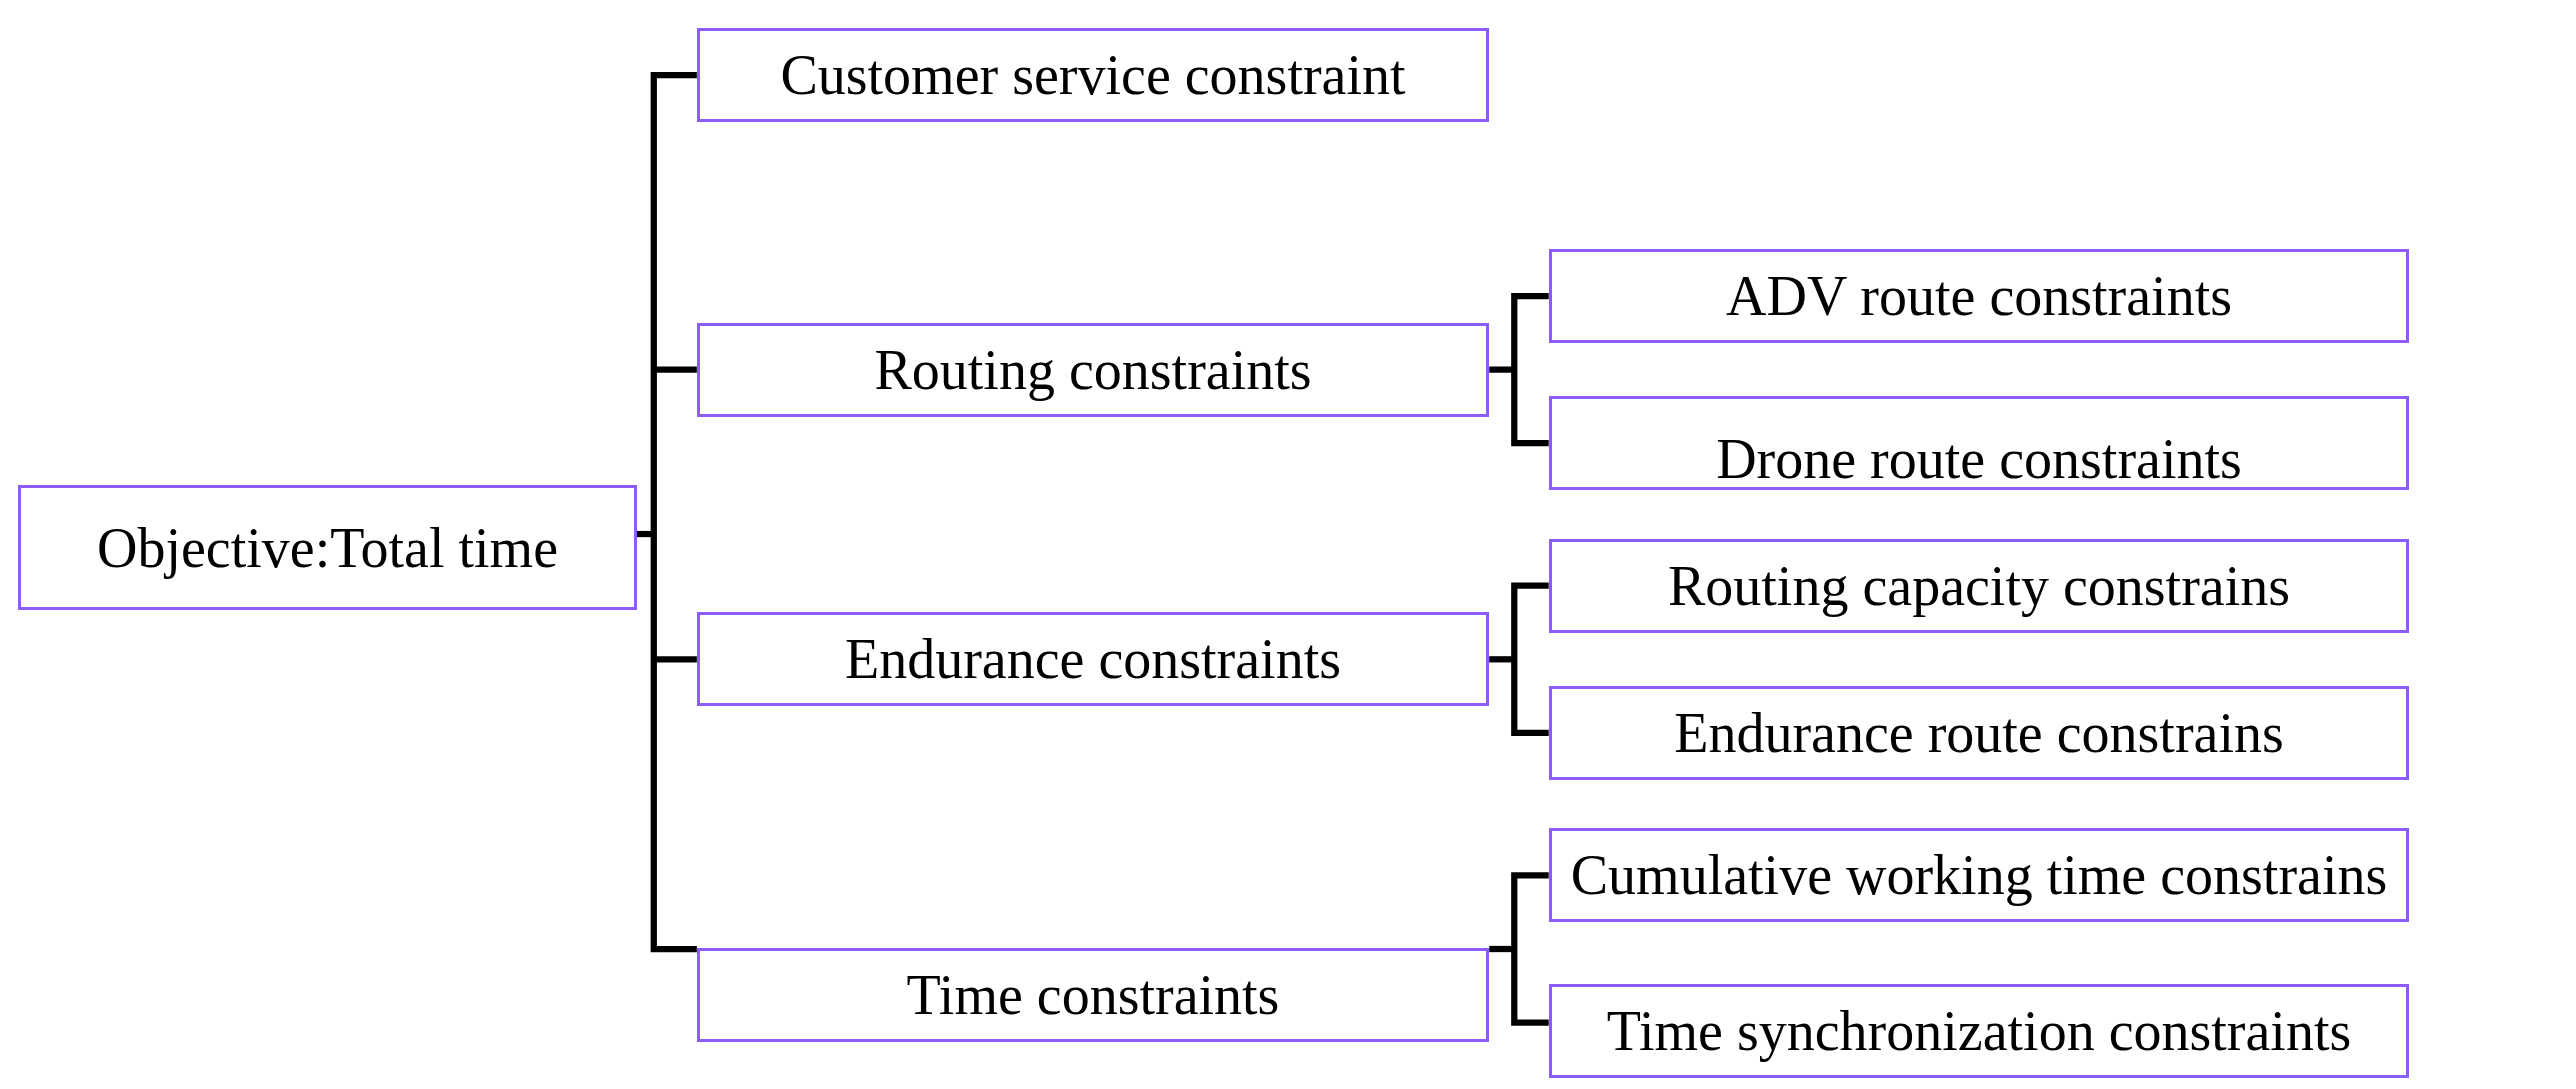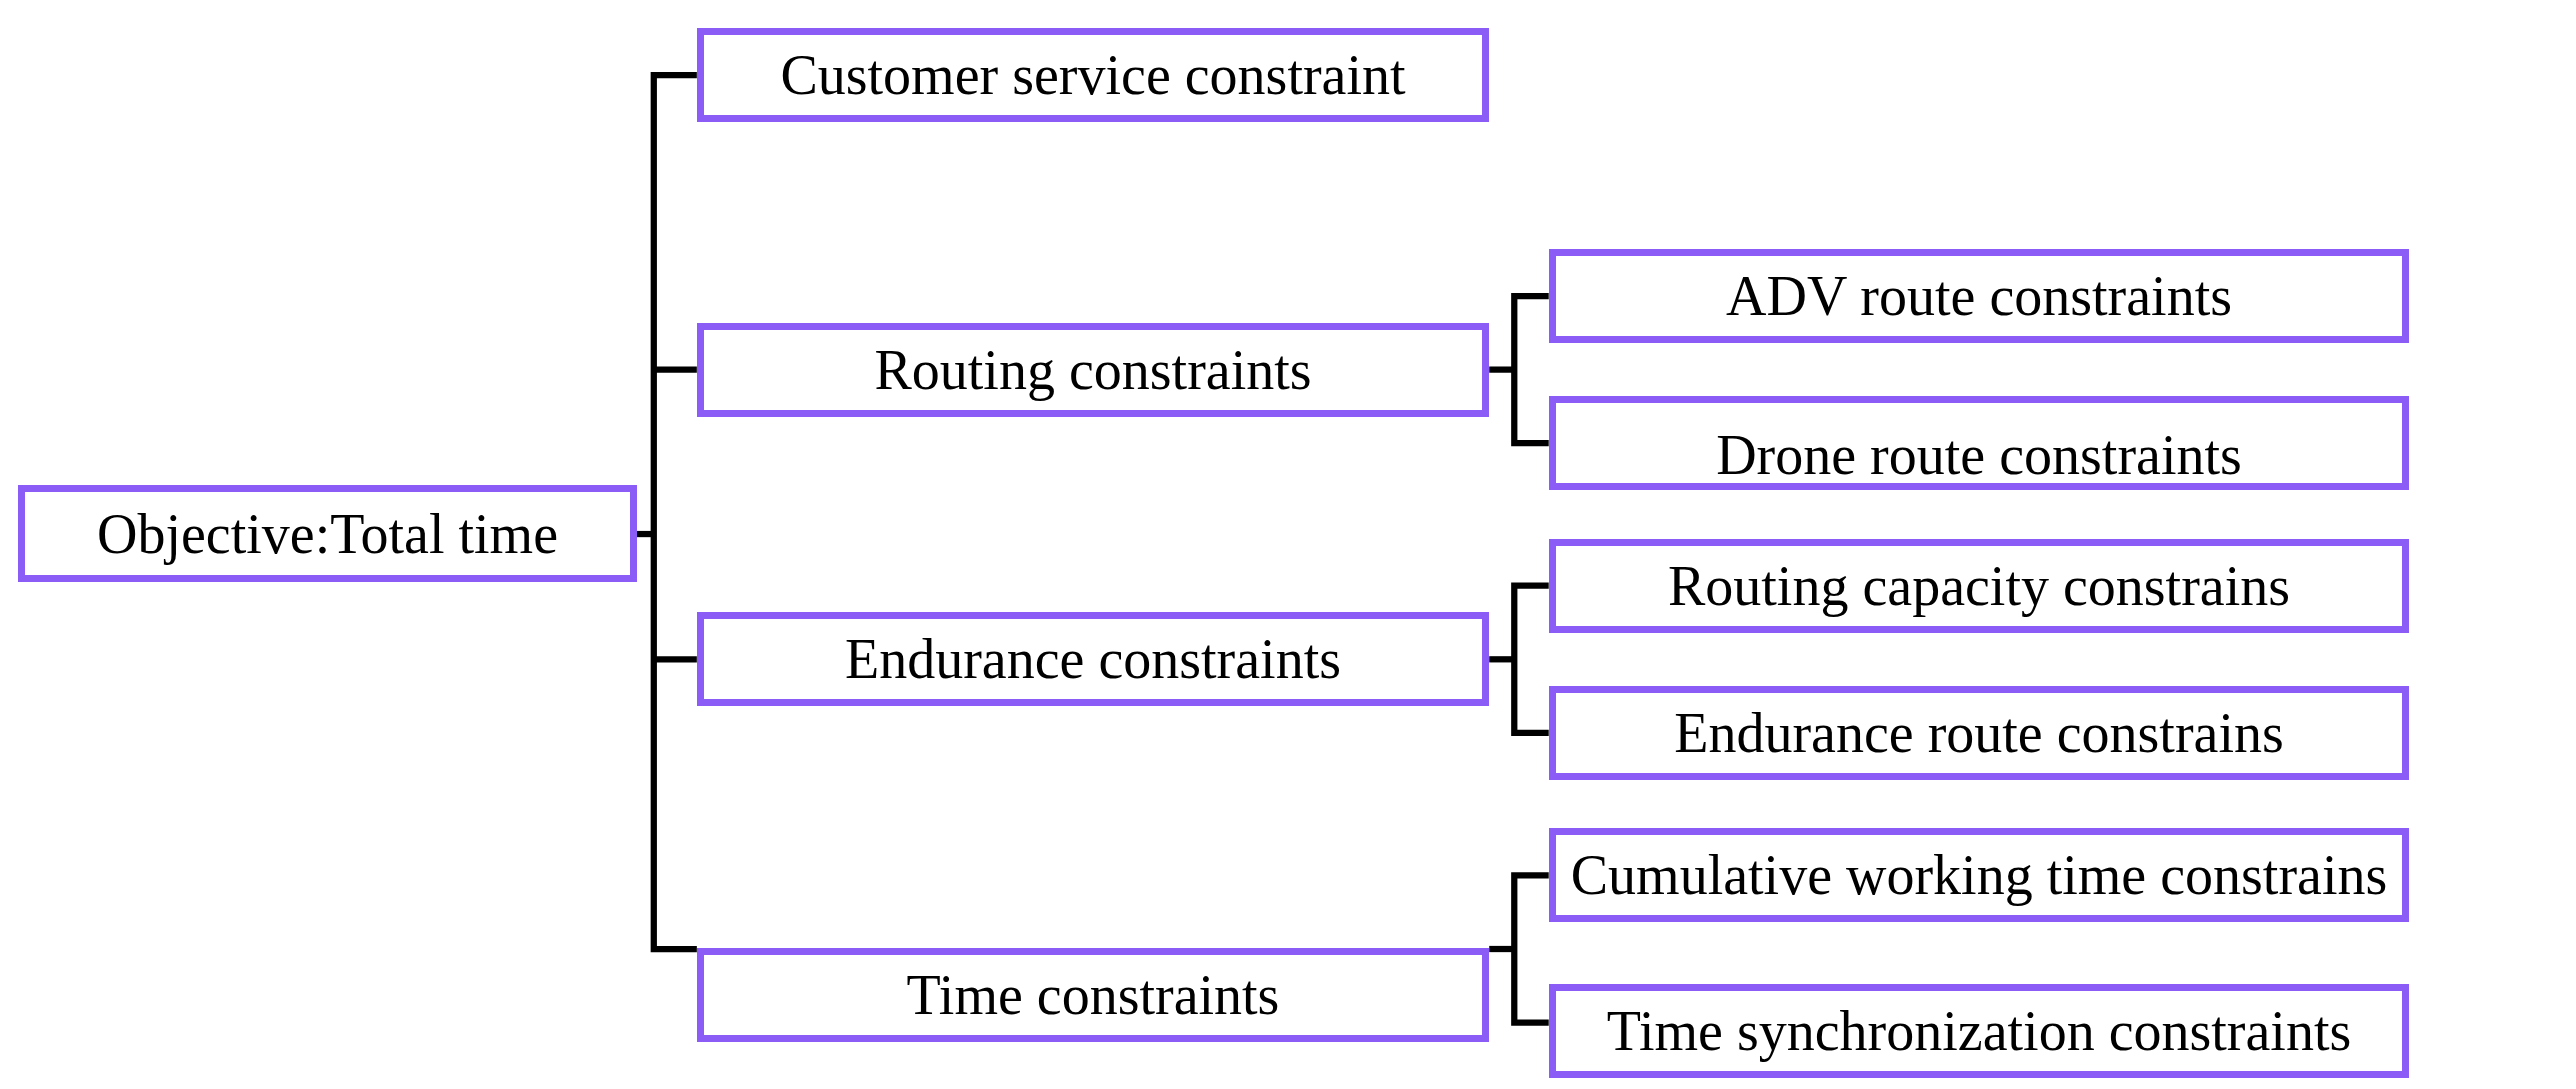--- a/index.html
+++ b/index.html
@@ -17,34 +17,34 @@
   .connectors {
     position: absolute;
     left: 0;
     top: 0;
     width: 2576px;
     height: 1090px;
   }
   .node {
     position: absolute;
     box-sizing: border-box;
-    border: 7px solid #8b5cf6;
+    border: 3px solid #8b5cf6;
     background: #ffffff;
     display: flex;
     align-items: center;
     justify-content: center;
     text-align: center;
     color: #000000;
     font-size: 56px;
     line-height: 1;
     white-space: nowrap;
     overflow: hidden;
   }
   
-  .node.root      { left: 18px;   top: 485px;  width: 619px;  height: 97px; }
+  .node.root      { left: 18px;   top: 485px;  width: 619px;  height: 125px; }
   
   .node.l2        { left: 697px;  width: 792px; height: 94px; }
   .node.customer  { top: 28px; }
   .node.routing   { top: 323px; }
   .node.endurance { top: 612px; }
   .node.timec     { top: 948px; }
   
   .node.l3        { left: 1549px; width: 860px; height: 94px; }
   .node.adv       { top: 249px; }
   .node.drone     { top: 396px; align-items: flex-end; }

